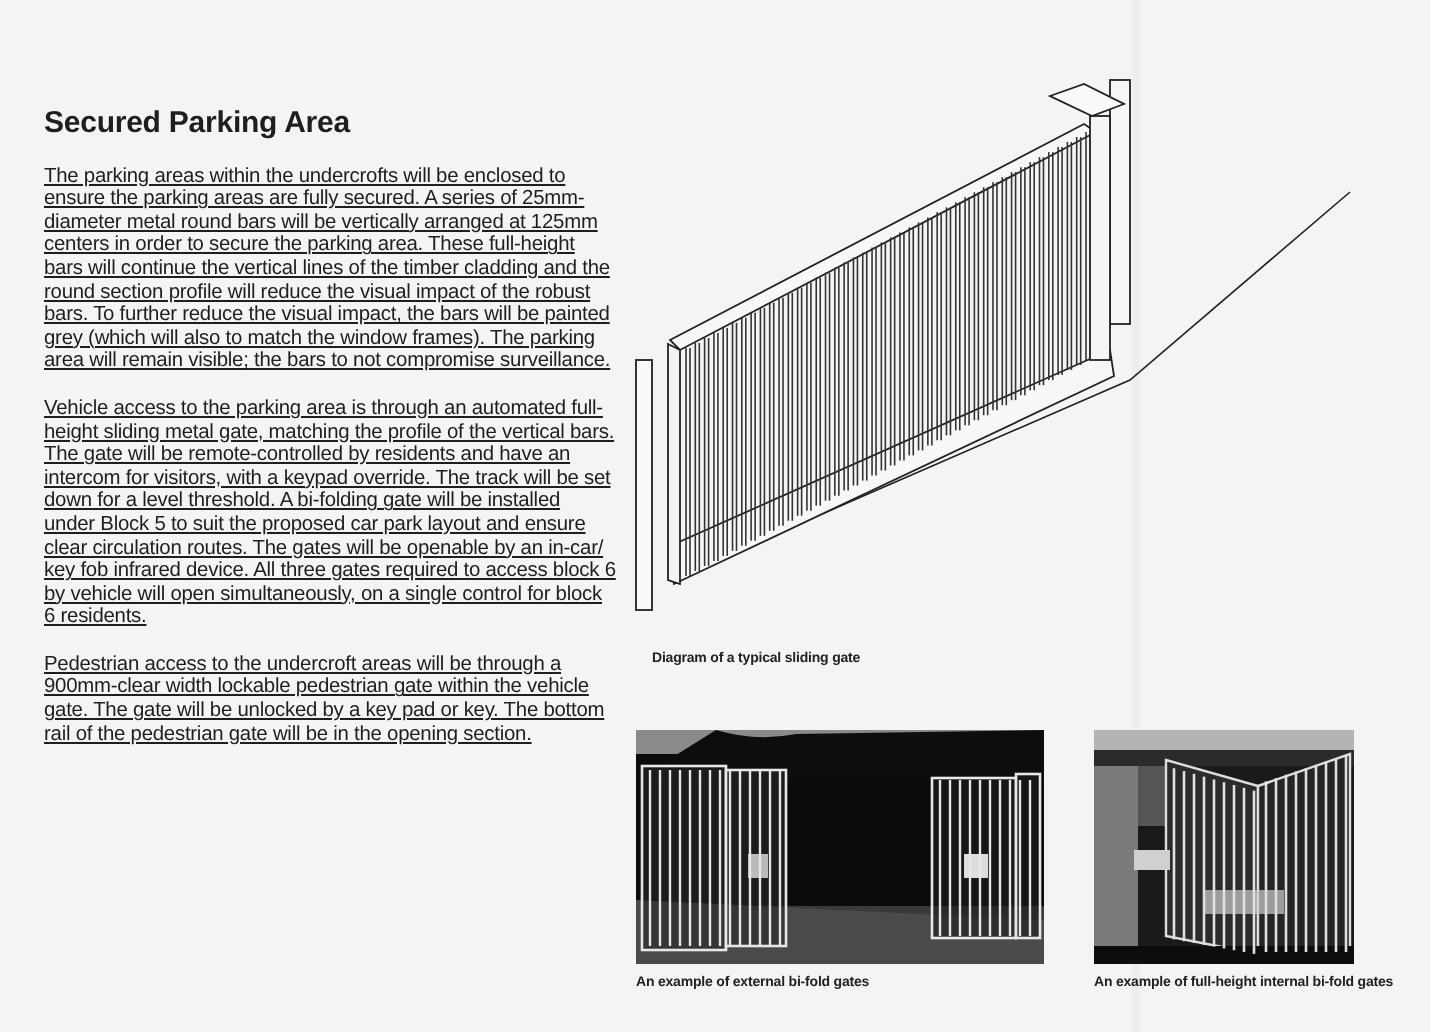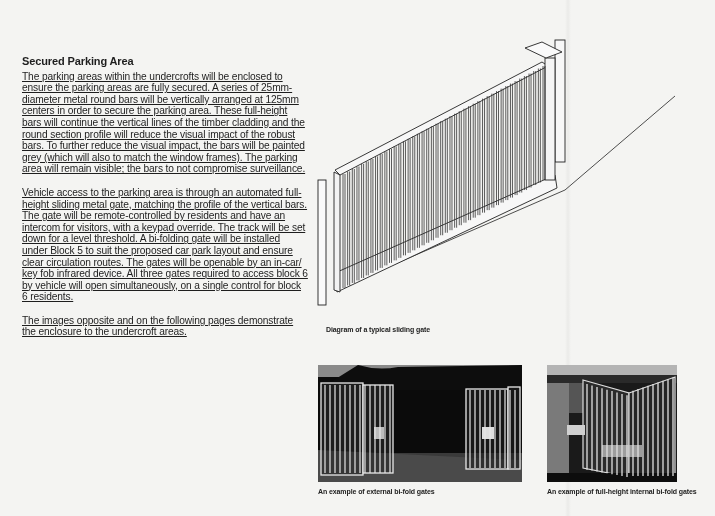--- a/index.html
+++ b/index.html
@@ -13,21 +13,21 @@
   .page { position: absolute; inset: 0; }
   .fold {
     position: absolute; left: 565px; top: 0; width: 6px; height: 516px;
     background: linear-gradient(90deg, rgba(0,0,0,0) 0%, rgba(0,0,0,0.04) 50%, rgba(0,0,0,0) 100%);
   }
   .text-col {
     position: absolute; left: 22px; top: 56px; width: 286px;
     font-size: 10.2px; line-height: 11.6px; letter-spacing: -0.12px;
   }
   .heading {
-    font-weight: bold; font-size: 11px; margin: 0 0 3px 0;
+    font-weight: bold; font-size: 15px; margin: 0 0 15px 0;
   }
   .para { margin: 0 0 12px 0; text-decoration: underline; }
   .caption {
     position: absolute; font-size: 7px; font-weight: bold; color: #222;
     letter-spacing: -0.1px; white-space: nowrap;
   }
   .figure { position: absolute; }
   .photo {
     position: absolute; overflow: hidden;
   }
@@ -35,21 +35,21 @@
 </head>
 <body>
 
 <div class="page">
   <div class="fold"></div>
 
   <div class="text-col">
     <p class="heading">Secured Parking Area</p>
     <p class="para">The parking areas within the undercrofts will be enclosed to ensure the parking areas are fully secured. A series of 25mm-diameter metal round bars will be vertically arranged at 125mm centers in order to secure the parking area. These full-height bars will continue the vertical lines of the timber cladding and the round section profile will reduce the visual impact of the robust bars. To further reduce the visual impact, the bars will be painted grey (which will also to match the window frames). The parking area will remain visible; the bars to not compromise surveillance.</p>
     <p class="para">Vehicle access to the parking area is through an automated full-height sliding metal gate, matching the profile of the vertical bars. The gate will be remote-controlled by residents and have an intercom for visitors, with a keypad override. The track will be set down for a level threshold.  A bi-folding gate will be installed under Block 5 to suit the proposed car park layout and ensure clear circulation routes.   The gates will be openable by an in-car/ key fob infrared device. All three gates required to access block 6 by vehicle will open simultaneously, on a single control for block 6 residents.</p>
-    <p class="para">The images opposite and on the following pages demonstrate the enclosure to the undercroft areas.</p>
+    <p class="para">Pedestrian access to the undercroft areas will be through a 900mm-clear width lockable pedestrian gate within the vehicle gate.  The gate will be unlocked by a key pad or key. The bottom rail of the pedestrian gate  will be in the opening section.</p>
   </div>
 
   <div class="figure" style="left:310px;top:30px;width:400px;height:285px;">
     <svg width="400" height="285" viewBox="0 0 400 285">
       <g fill="none" stroke="#222" stroke-width="0.9">
 
         <path d="M55 247 L255 160 L365 66" stroke-width="0.8"></path>
 
         <rect x="8" y="150" width="8" height="125" fill="#fafafa"></rect>
 

